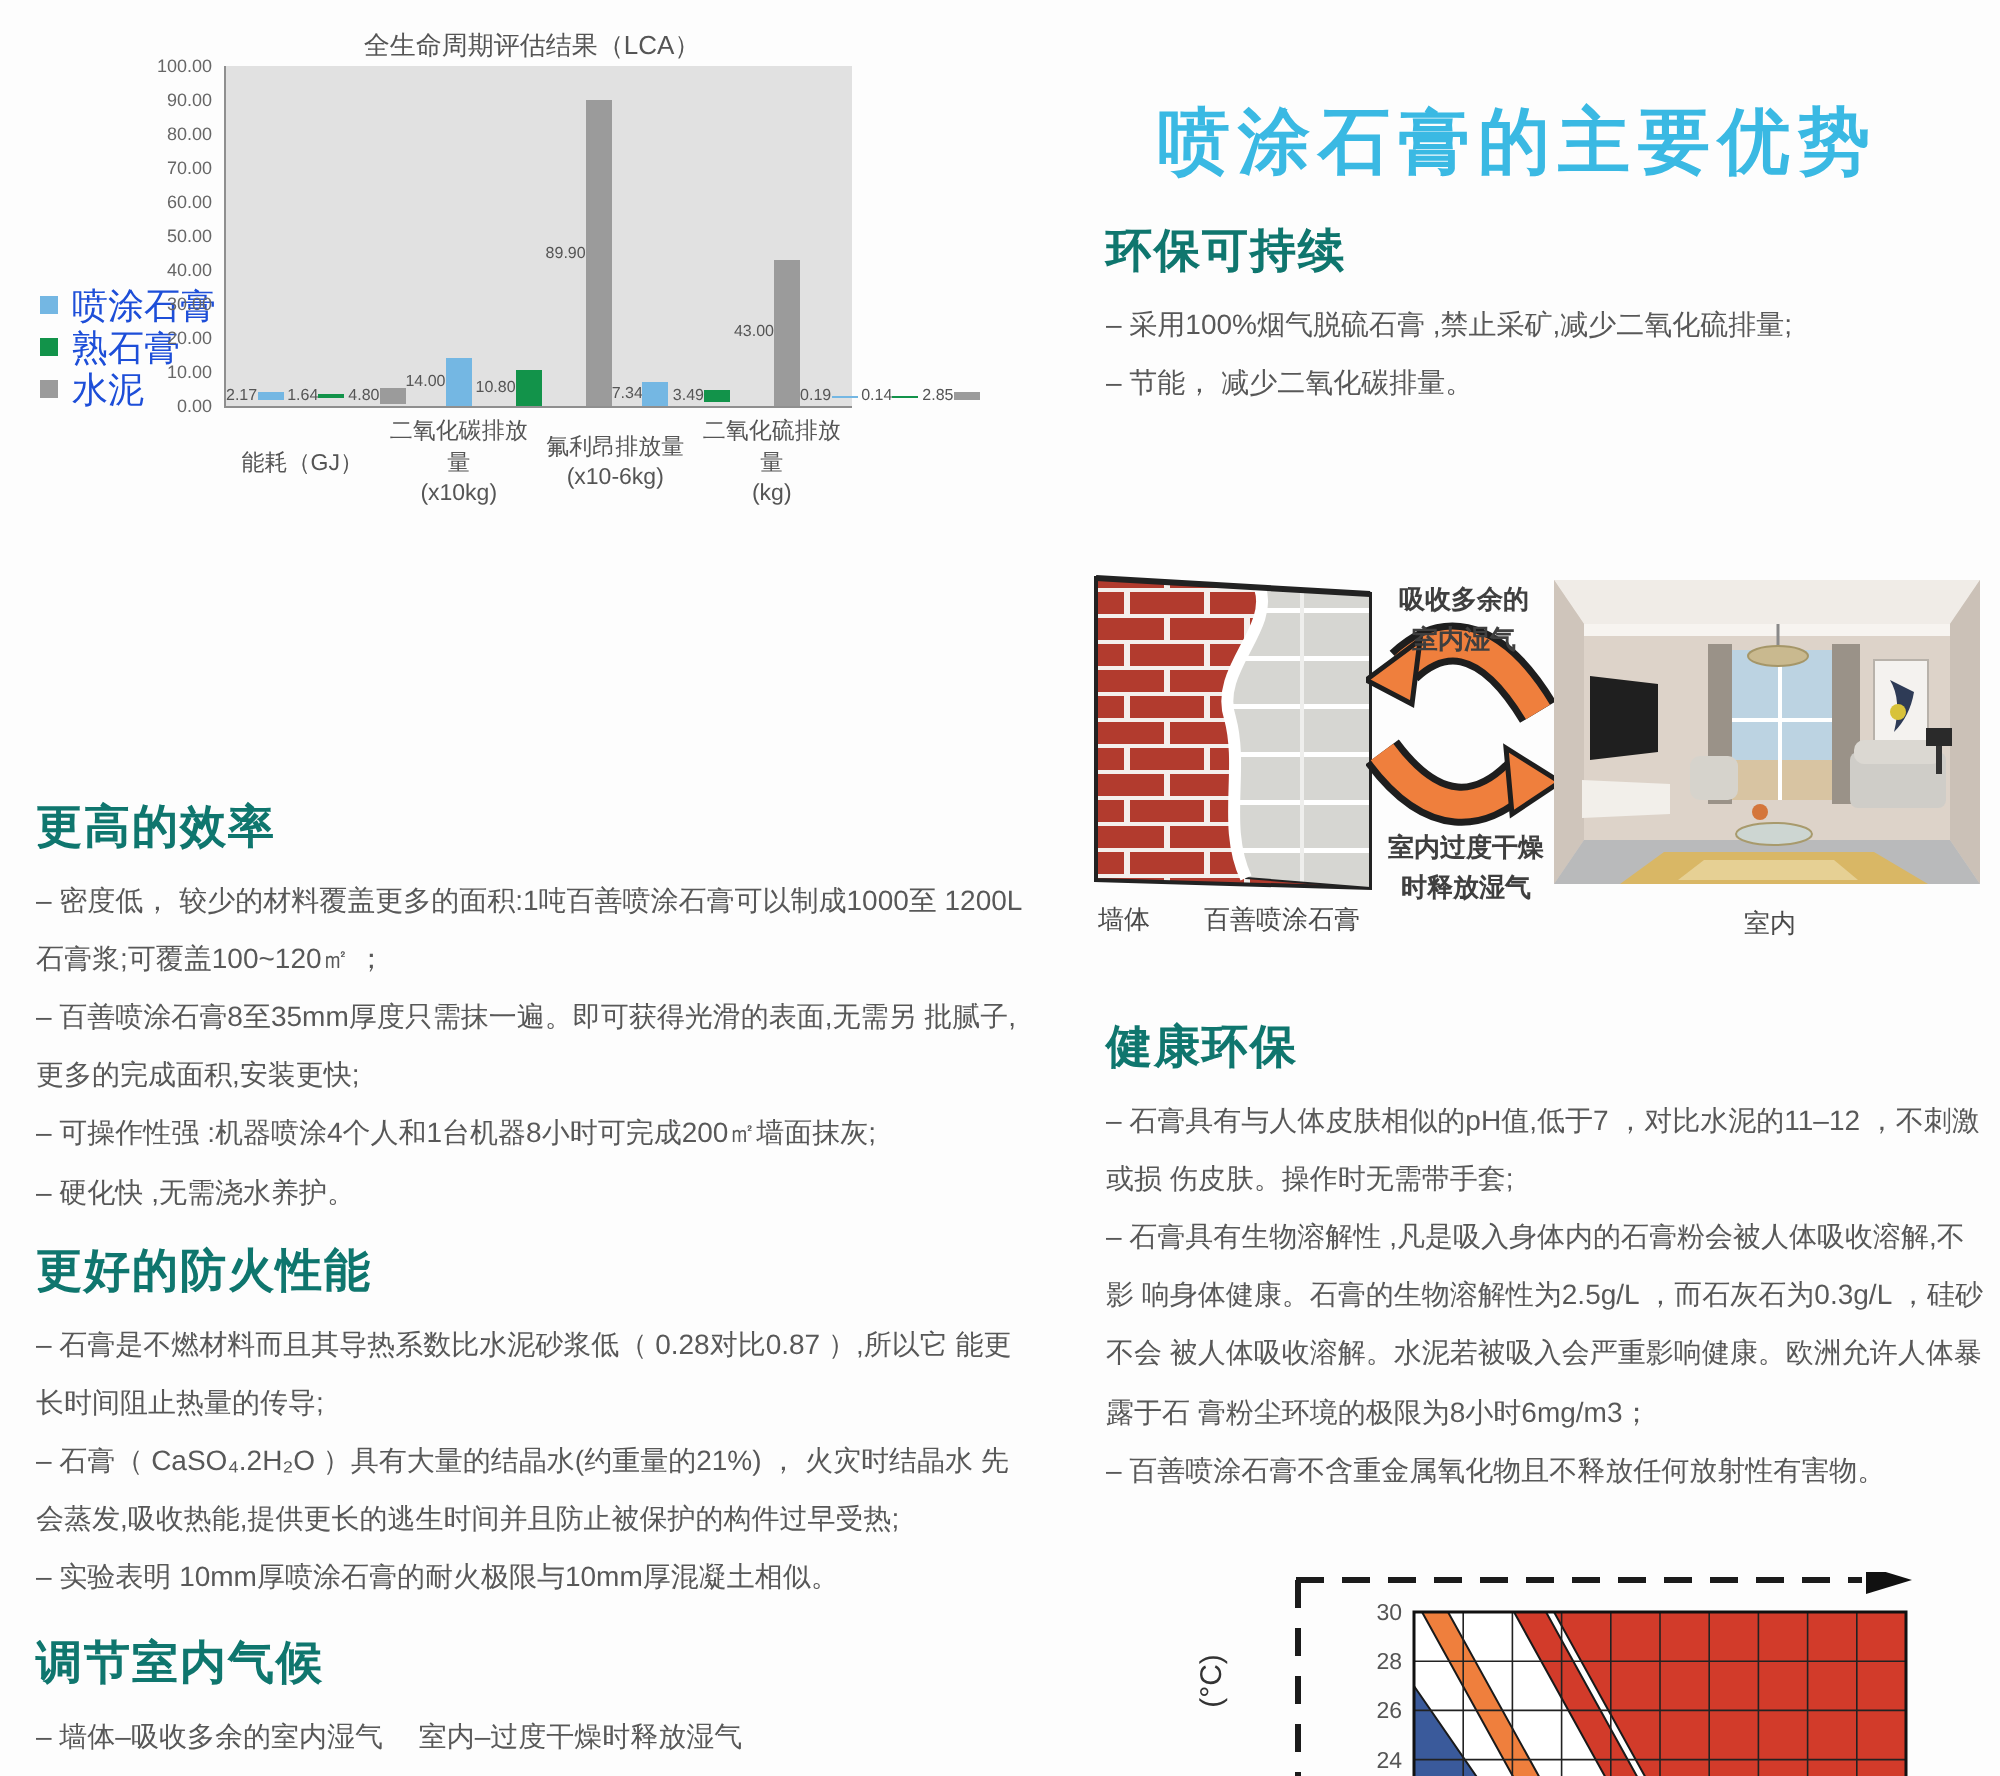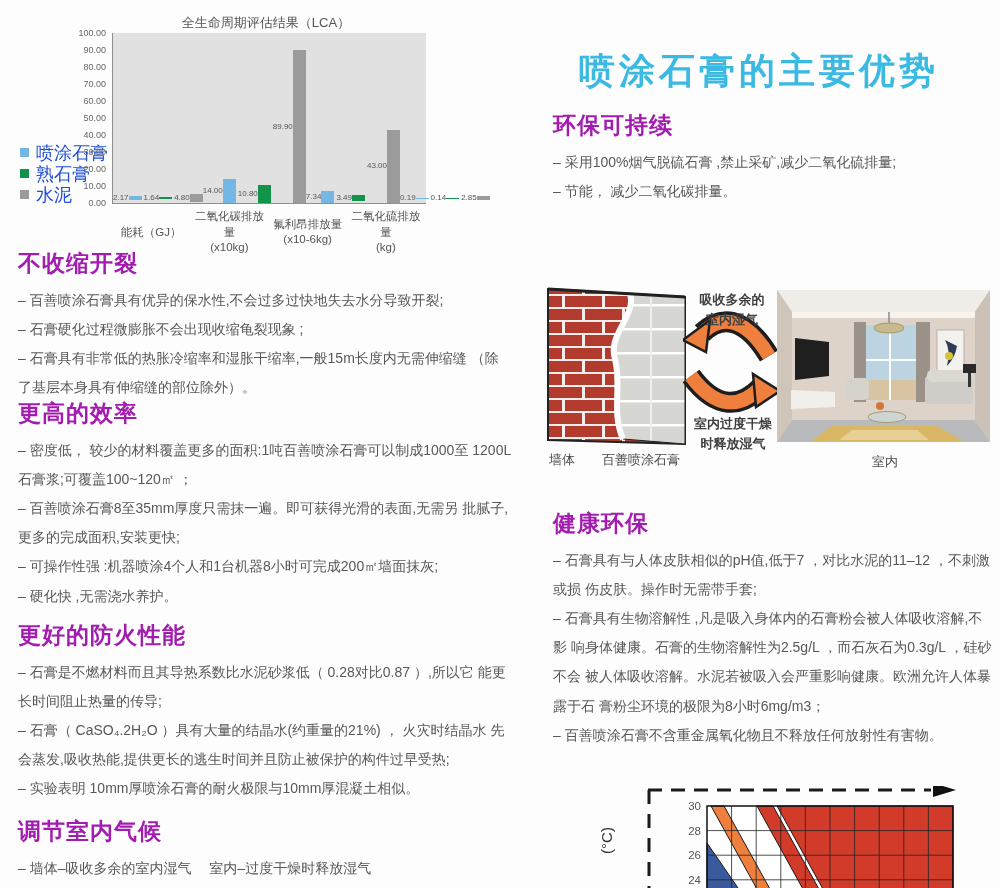--- a/index.html
+++ b/index.html
@@ -1,21 +1,21 @@
 <!DOCTYPE html>
 <html><head>
 <meta charset="utf-8">
 <style>
   html,body{margin:0;padding:0;background:#ffffff;}
   body{font-family:"Liberation Sans",sans-serif;}
   #page{position:relative;width:1000px;height:888px;overflow:hidden;background:#fdfdfd;color:#565656;}
 
   
   .sec{position:absolute;}
-  .sec h2{font-size:23px;font-weight:bold;color:#a21caf;margin:0 0 7px 0;letter-spacing:1px;}
+  .sec h2{font-size:23px;font-weight:bold;color:#0f766e;margin:0 0 7px 0;letter-spacing:1px;}
   .sec p.b{font-size:14px;line-height:2.08;margin:0;color:#585858;}
   #main-title{position:absolute;left:562px;top:30px;margin:17px;font-size:36px;font-weight:bold;color:#3ab9e3;letter-spacing:4px;white-space:nowrap;}
 
   
   #lca{position:absolute;left:10px;top:8px;width:445px;height:235px;}
   #lca .title{position:absolute;left:86px;top:6px;width:340px;text-align:center;font-size:13px;color:#555;}
   #lca-plot{position:absolute;left:102px;top:25px;width:313px;height:170px;background:#e1e1e1;border-left:1px solid #8f8f8f;border-bottom:1px solid #8f8f8f;display:flex;}
   .lca-group{flex:1;display:flex;align-items:flex-end;justify-content:center;gap:2px;}
   .lca-col{display:flex;flex-direction:row;align-items:center;}
   .lca-val{font-size:8px;color:#555;white-space:nowrap;margin-bottom:1px;}
@@ -147,26 +147,20 @@
     </div>
 
   <h1 id="main-title">喷涂石膏的主要优势</h1>
 
   <section class="sec" style="left:553px;top:110px;width:440px">
     <h2>环保可持续</h2>
     <p class="b">– 采用100%烟气脱硫石膏 ,禁止采矿,减少二氧化硫排量;</p>
     <p class="b">– 节能， 减少二氧化碳排量。</p>
   </section>
 
-  <section class="sec" style="left:18px;top:248px;width:494px">
-    <h2>不收缩开裂</h2>
-    <p class="b">– 百善喷涂石膏具有优异的保水性,不会过多过快地失去水分导致开裂;</p>
-    <p class="b">– 石膏硬化过程微膨胀不会出现收缩龟裂现象 ;</p>
-    <p class="b">– 石膏具有非常低的热胀冷缩率和湿胀干缩率,一般15m长度内无需伸缩缝 （除了基层本身具有伸缩缝的部位除外）。</p>
-  </section>
 
   <section class="sec" style="left:18px;top:398px;width:500px">
     <h2>更高的效率</h2>
     <p class="b">– 密度低， 较少的材料覆盖更多的面积:1吨百善喷涂石膏可以制成1000至 1200L石膏浆;可覆盖100~120㎡ ；</p>
     <p class="b">– 百善喷涂石膏8至35mm厚度只需抹一遍。即可获得光滑的表面,无需另 批腻子,更多的完成面积,安装更快;</p>
     <p class="b">– 可操作性强 :机器喷涂4个人和1台机器8小时可完成200㎡墙面抹灰;</p>
     <p class="b">– 硬化快 ,无需浇水养护。</p>
   </section>
 
   <section class="sec" style="left:18px;top:620px;width:500px">

